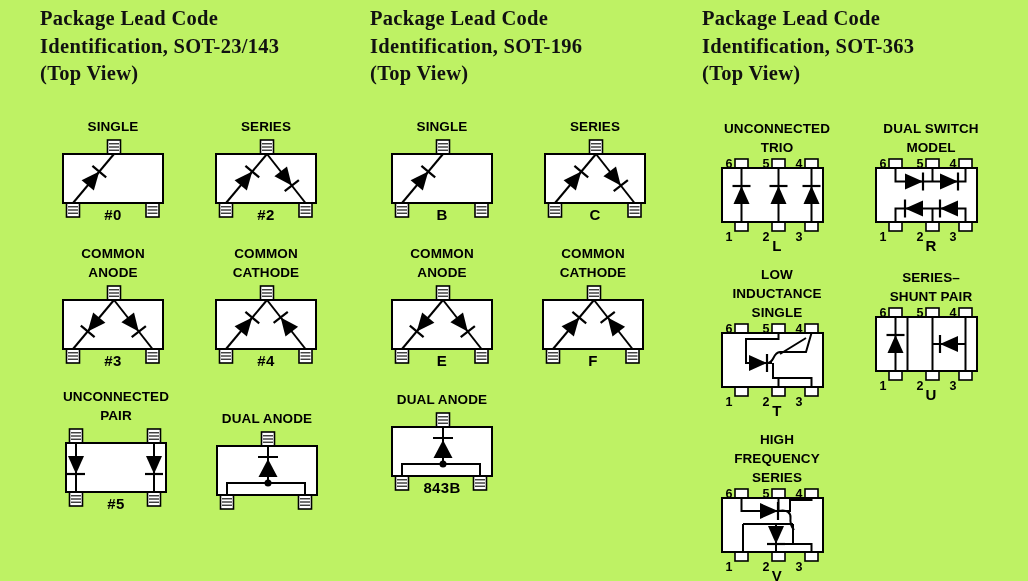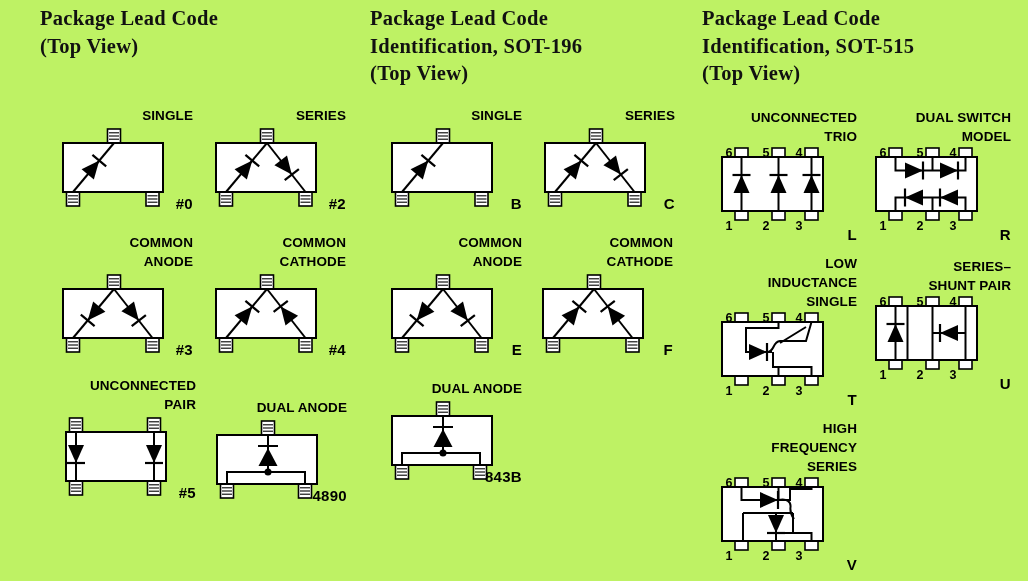--- a/index.html
+++ b/index.html
@@ -1,20 +1,20 @@
 <!DOCTYPE html>
 <html><head>
 <meta charset="utf-8">
 <style>
   html,body{margin:0;padding:0;background:#fff;}
   #stage{position:relative;width:1028px;height:581px;background:#bef264;overflow:hidden;
          font-family:"Liberation Sans",sans-serif;color:#000;padding-left:8px;}
   .title{position:absolute;font-family:"Liberation Serif","DejaVu Serif",serif;font-weight:bold;
          font-size:20.5px;line-height:27.5px;letter-spacing:.3px;white-space:nowrap;color:#111;}
-  .cell{position:absolute;width:160px;text-align:right;}
+  .cell{position:absolute;width:160px;text-align:center;margin-top:11px;}
   .lbl{font-weight:bold;font-size:13.5px;line-height:19px;letter-spacing:.1px;white-space:nowrap;}
   .code{font-weight:bold;font-size:15px;margin-top:-14px;letter-spacing:.3px;}
   .code6{margin-top:-6px;}
   .cell svg{display:block;margin:0 auto;}
   svg .body{fill:#fff;stroke:#000;stroke-width:2;}
   svg .w{stroke:#000;stroke-width:2;fill:none;}
   svg text{font-family:"Liberation Sans",sans-serif;font-weight:bold;font-size:12.5px;fill:#000;}
 </style>
 </head>
 <body>
@@ -36,30 +36,31 @@
         <polygon points="-9,-8 -9,8 9,0" fill="#000"></polygon>
         <line x1="9" y1="-9" x2="9" y2="9" stroke="#000" stroke-width="2.2"></line>
       </g>
   </defs>
 </svg>
 
 <div id="stage">
 
   <div class="title" style="left:40px;top:5px">
     <div>Package Lead Code</div>
+    <div>Identification, SOT-23/143</div>
     <div>(Top View)</div>
   </div>
   <div class="title" style="left:370px;top:5px">
     <div>Package Lead Code</div>
     <div>Identification, SOT-196</div>
     <div>(Top View)</div>
   </div>
   <div class="title" style="left:702px;top:5px">
     <div>Package Lead Code</div>
-    <div>Identification, SOT-515</div>
+    <div>Identification, SOT-363</div>
     <div>(Top View)</div>
   </div>
 
   <div class="cell" style="left:33px;top:106px">
     <div class="lbl">
         <div>SINGLE</div>
       </div>
     <svg width="120" height="84" viewBox="0 0 120 84">
       <use href="#ld" x="54.5" y="4"></use>
         <use href="#ld" x="13.5" y="67"></use>
@@ -151,21 +152,20 @@
       <use href="#ld" x="54.5" y="4"></use>
         <use href="#ld" x="13.5" y="67"></use>
         <use href="#ld" x="91.5" y="67"></use>
       <rect class="body" x="10" y="18" width="100" height="49"></rect>
       <line class="w" x1="61" y1="18" x2="61" y2="55"></line>
       <line class="w" x1="51" y1="29" x2="71" y2="29"></line>
       <polygon points="61,31 51.5,49 70.5,49" fill="#000"></polygon>
       <path class="w" d="M 20,67 V 55 H 98 V 67"></path>
       <circle cx="61" cy="55" r="3.5" fill="#000"></circle>
     </svg>
-    <div class="code">4890</div>
   </div>
 
   <div class="cell" style="left:362px;top:106px">
     <div class="lbl">
         <div>SINGLE</div>
       </div>
     <svg width="120" height="84" viewBox="0 0 120 84">
       <use href="#ld" x="54.5" y="4"></use>
         <use href="#ld" x="13.5" y="67"></use>
         <use href="#ld" x="93" y="67"></use>

